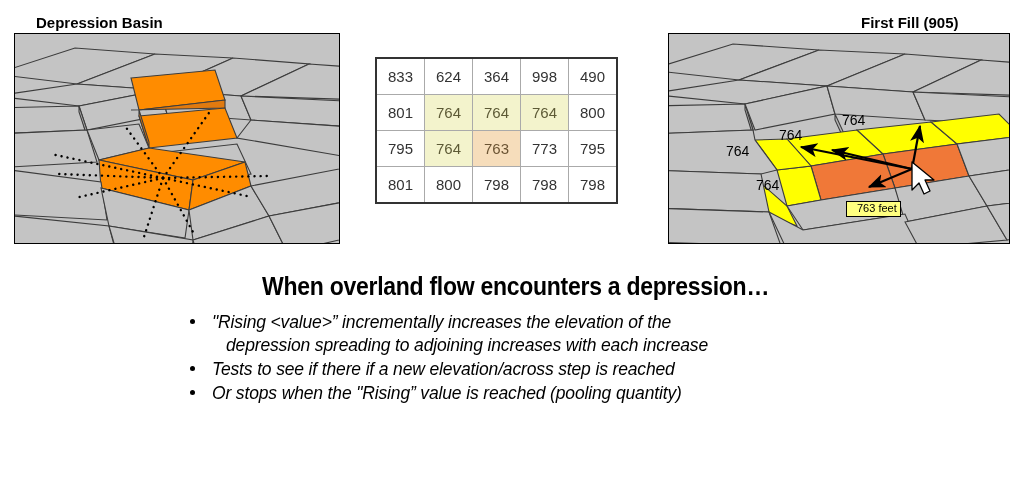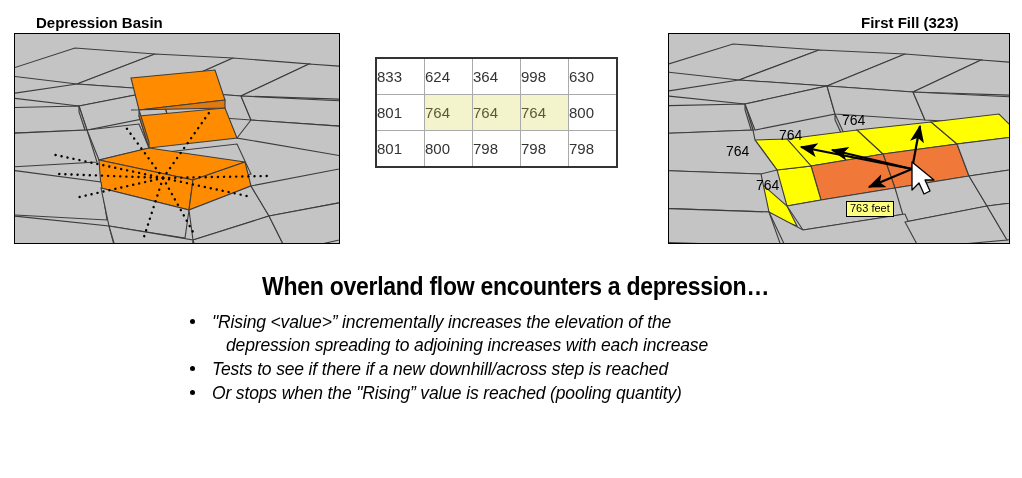--- a/index.html
+++ b/index.html
@@ -42,38 +42,38 @@
   }
 
   
   .tooltip-box{
     position:absolute;
     background:#ffff80;
     border:1px solid #000;
     font-family:"Liberation Sans", sans-serif;
     font-size:11px;
     color:#000;
-    padding:0px 3px 1px 3px;
+    padding:0px 3px 1px 10px;
     line-height:13px;
     white-space:nowrap;
   }
   #tooltip-763{left:846px;top:201px;}
 
   
   #grid-table{
     position:absolute;
     left:375px;top:57px;
     border-collapse:collapse;
     border:2px solid #333;
     background:#fff;
   }
   #grid-table td{
     width:47px;height:35px;
     border:1px solid #aaaaaa;
-    text-align:left;
+    text-align:center;
     vertical-align:middle;
     font-family:"Liberation Sans", sans-serif;
     font-size:15px;
     color:#333333;
     background:#ffffff;
     padding:0;
   }
   #grid-table td.hl-yellow{background:#f3f3cc;color:#5d5a36;}
   #grid-table td.hl-orange{background:#f6ddbb;color:#6b5434;}
 
@@ -190,40 +190,47 @@
     </svg>
   </div>
 
   <table id="grid-table">
     <tbody>
       <tr>
         <td>833</td>
         <td>624</td>
         <td>364</td>
         <td>998</td>
-        <td>630</td>
+        <td>490</td>
       </tr>
       <tr>
         <td>801</td>
         <td class="hl-yellow">764</td>
         <td class="hl-yellow">764</td>
         <td class="hl-yellow">764</td>
         <td>800</td>
+      </tr>
+      <tr>
+        <td>795</td>
+        <td class="hl-yellow">764</td>
+        <td class="hl-orange">763</td>
+        <td>773</td>
+        <td>795</td>
       </tr>
       <tr>
         <td>801</td>
         <td>800</td>
         <td>798</td>
         <td>798</td>
         <td>798</td>
       </tr>
     </tbody>
   </table>
 
-  <div class="panel-title" id="title-right">First Fill (323)</div>
+  <div class="panel-title" id="title-right">First Fill (905)</div>
 
   <div class="viz-panel" id="panel-right">
     <svg width="340" height="209" viewBox="0 0 340 209">
       <defs>
         <style>
           .g{fill:#c4c4c4;stroke:#3c3c3c;stroke-width:1.1;}
           .gs{fill:#b3b3b3;stroke:#3c3c3c;stroke-width:1.1;}
           .gy{fill:#FFFF00;stroke:#3c3c3c;stroke-width:1.1;}
           .go{fill:#F07838;stroke:#3c3c3c;stroke-width:1.1;}
           .arw{stroke:#000;stroke-width:2.2;fill:none;}
@@ -298,21 +305,21 @@
     <ul id="bullet-list">
       <li>
         <span class="dot"></span>
         <span class="txt">
           <span>"Rising &lt;value&gt;” incrementally increases the elevation of the</span>
           <span class="l2">depression spreading to adjoining increases with each increase</span>
         </span>
       </li>
       <li>
         <span class="dot"></span>
-        <span class="txt">Tests to see if there if a new downhill/across step is reached</span>
+        <span class="txt">Tests to see if there if a new elevation/across step is reached</span>
       </li>
       <li>
         <span class="dot"></span>
         <span class="txt">Or stops when the "Rising” value is reached (pooling quantity)</span>
       </li>
     </ul>
   </div>
 
 </div>
 

